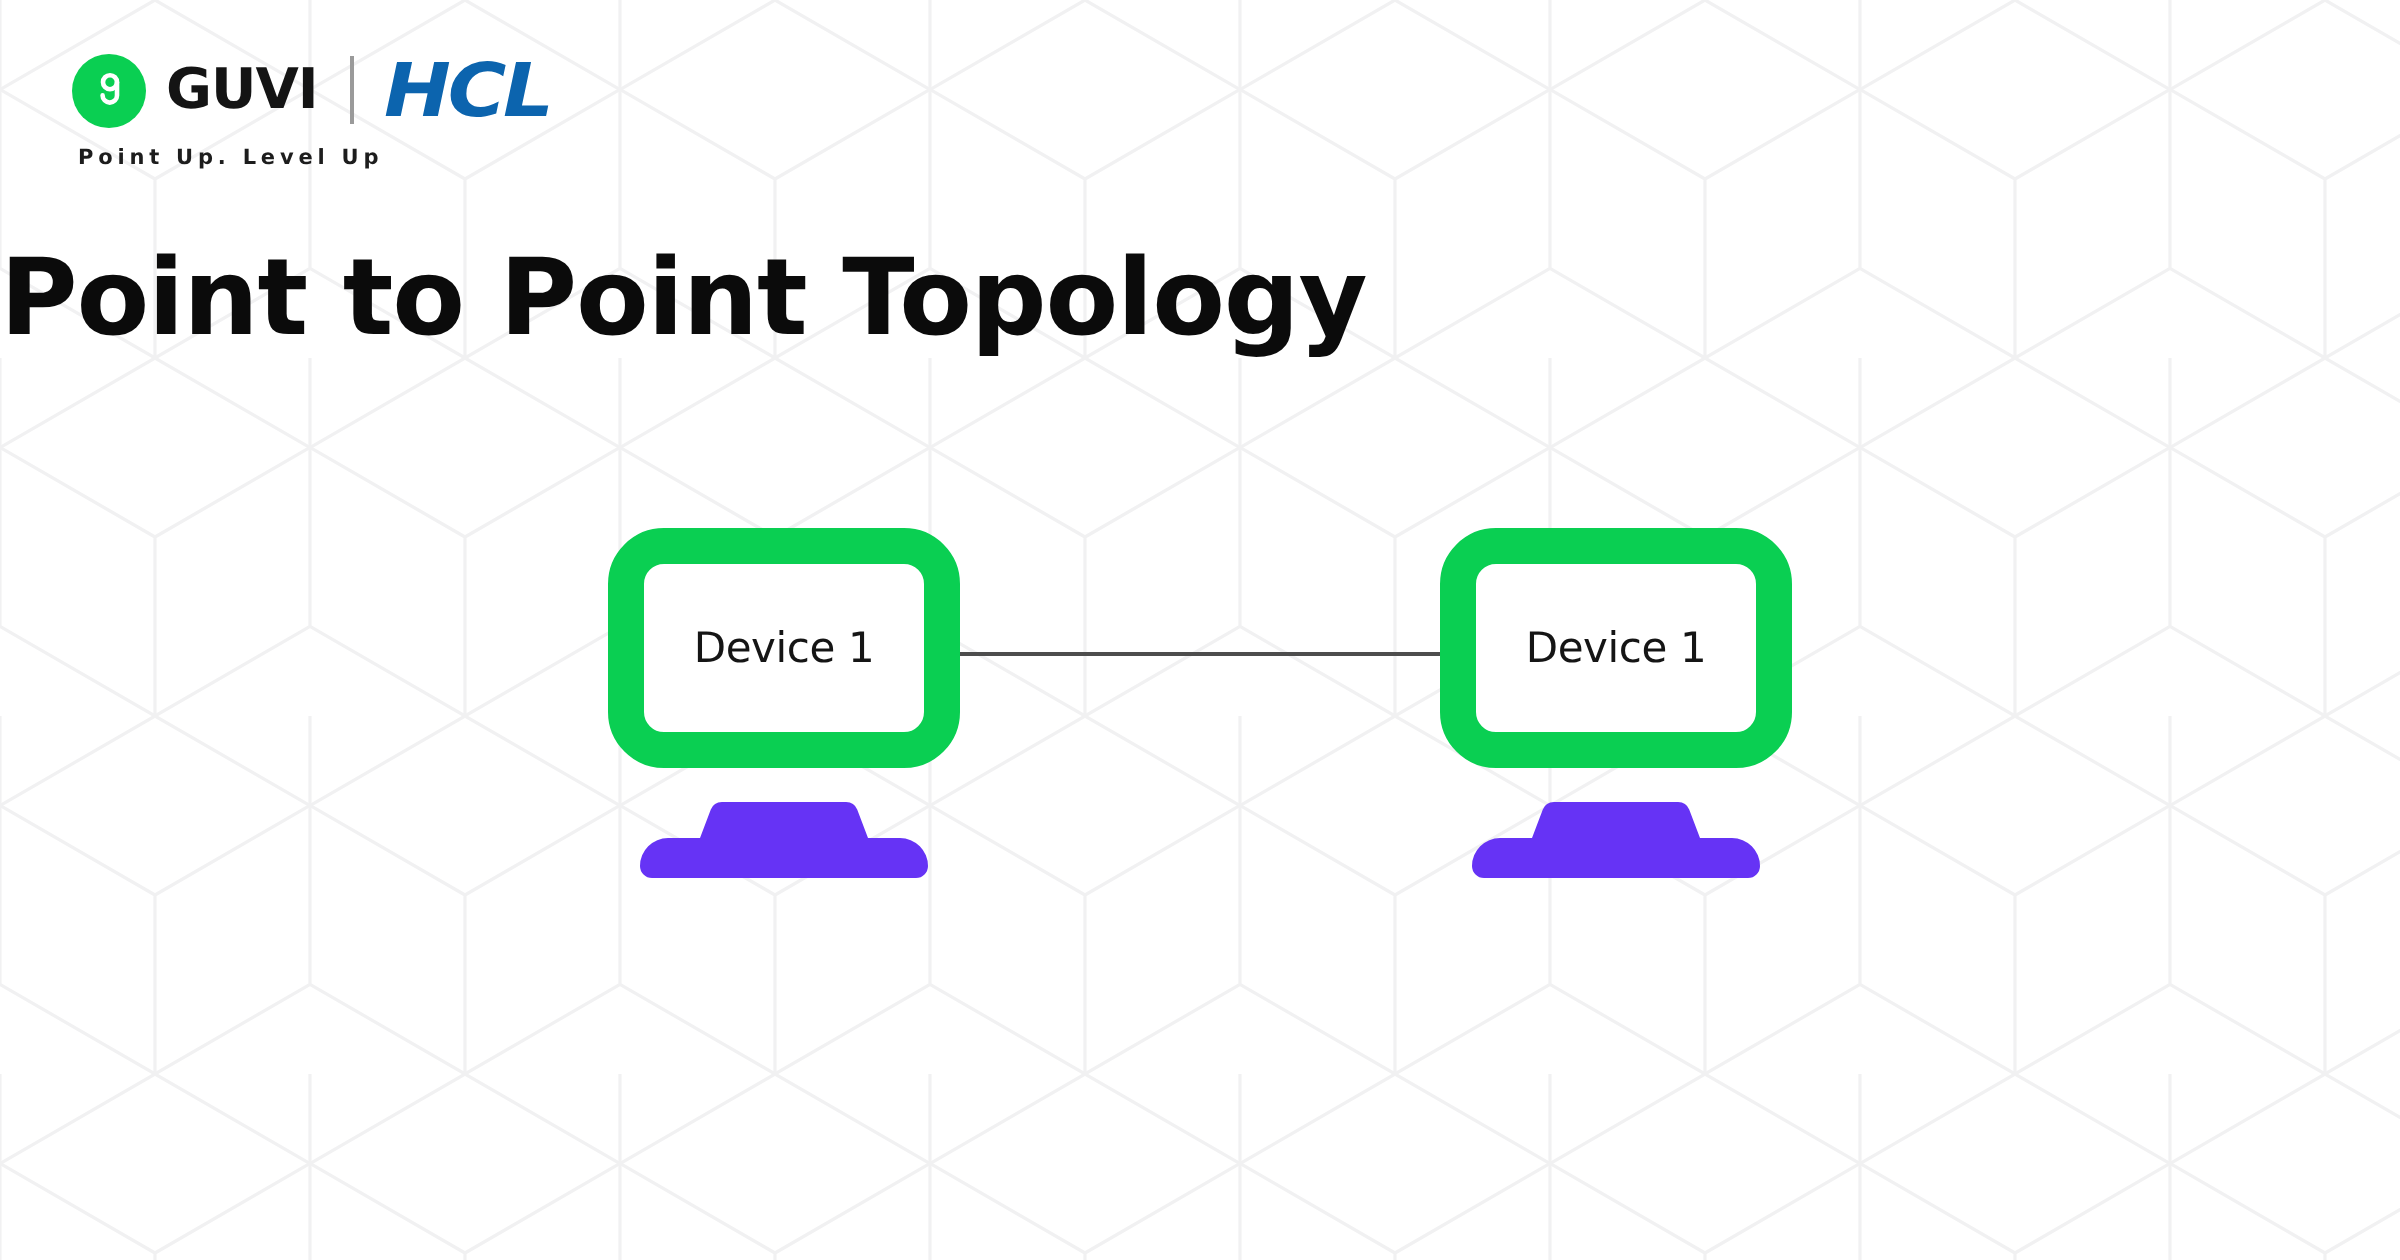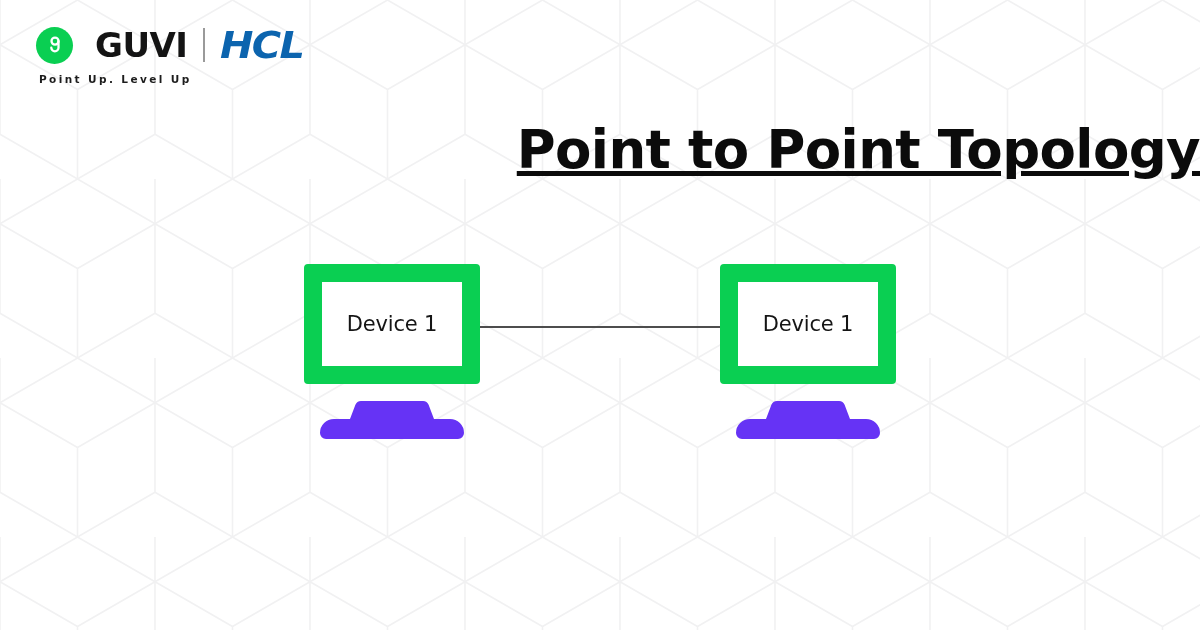--- a/index.html
+++ b/index.html
@@ -50,24 +50,24 @@
     background: #0ACF52;
     display: flex;
     align-items: center;
     justify-content: center;
     flex: none;
   }
 
   #guvi-wordmark {
     font-family: "DejaVu Sans", sans-serif;
     font-weight: bold;
-    font-size: 34px;
+    font-size: 28px;
     letter-spacing: -0.5px;
     color: #141414;
-    margin-left: 22px;
+    margin-left: 10px;
     line-height: 1;
   }
 
   #brand-divider {
     width: 2px;
     height: 34px;
     background: #9a9a9a;
     margin: 0 15px 0 16px;
     flex: none;
   }
@@ -93,29 +93,28 @@
     margin-top: 7px;
     margin-left: 3px;
   }
 
   
   #page-title {
     position: absolute;
     top: 120px;
     left: 0;
     width: 1200px;
-    text-align: right;
+    text-align: left;
     font-family: "DejaVu Sans", sans-serif;
     font-weight: bold;
     font-size: 53px;
     letter-spacing: -0.6px;
     color: #0b0b0b;
     z-index: 3;
     line-height: 1.15;
-    text-decoration: underline;
   }
 
   
   #diagram {
     position: absolute;
     inset: 0;
     z-index: 2;
   }
 
   .device-node {
@@ -123,21 +122,21 @@
     width: 176px;
   }
 
   #device-node-1 { left: 304px; top: 264px; }
   #device-node-2 { left: 720px; top: 264px; }
 
   .device-monitor {
     width: 176px;
     height: 120px;
     border: 18px solid #0ACF52;
-    border-radius: 4px;
+    border-radius: 28px;
     background: #ffffff;
     display: flex;
     align-items: center;
     justify-content: center;
   }
 
   .device-label {
     font-family: "DejaVu Sans", sans-serif;
     font-size: 21px;
     color: #151515;

